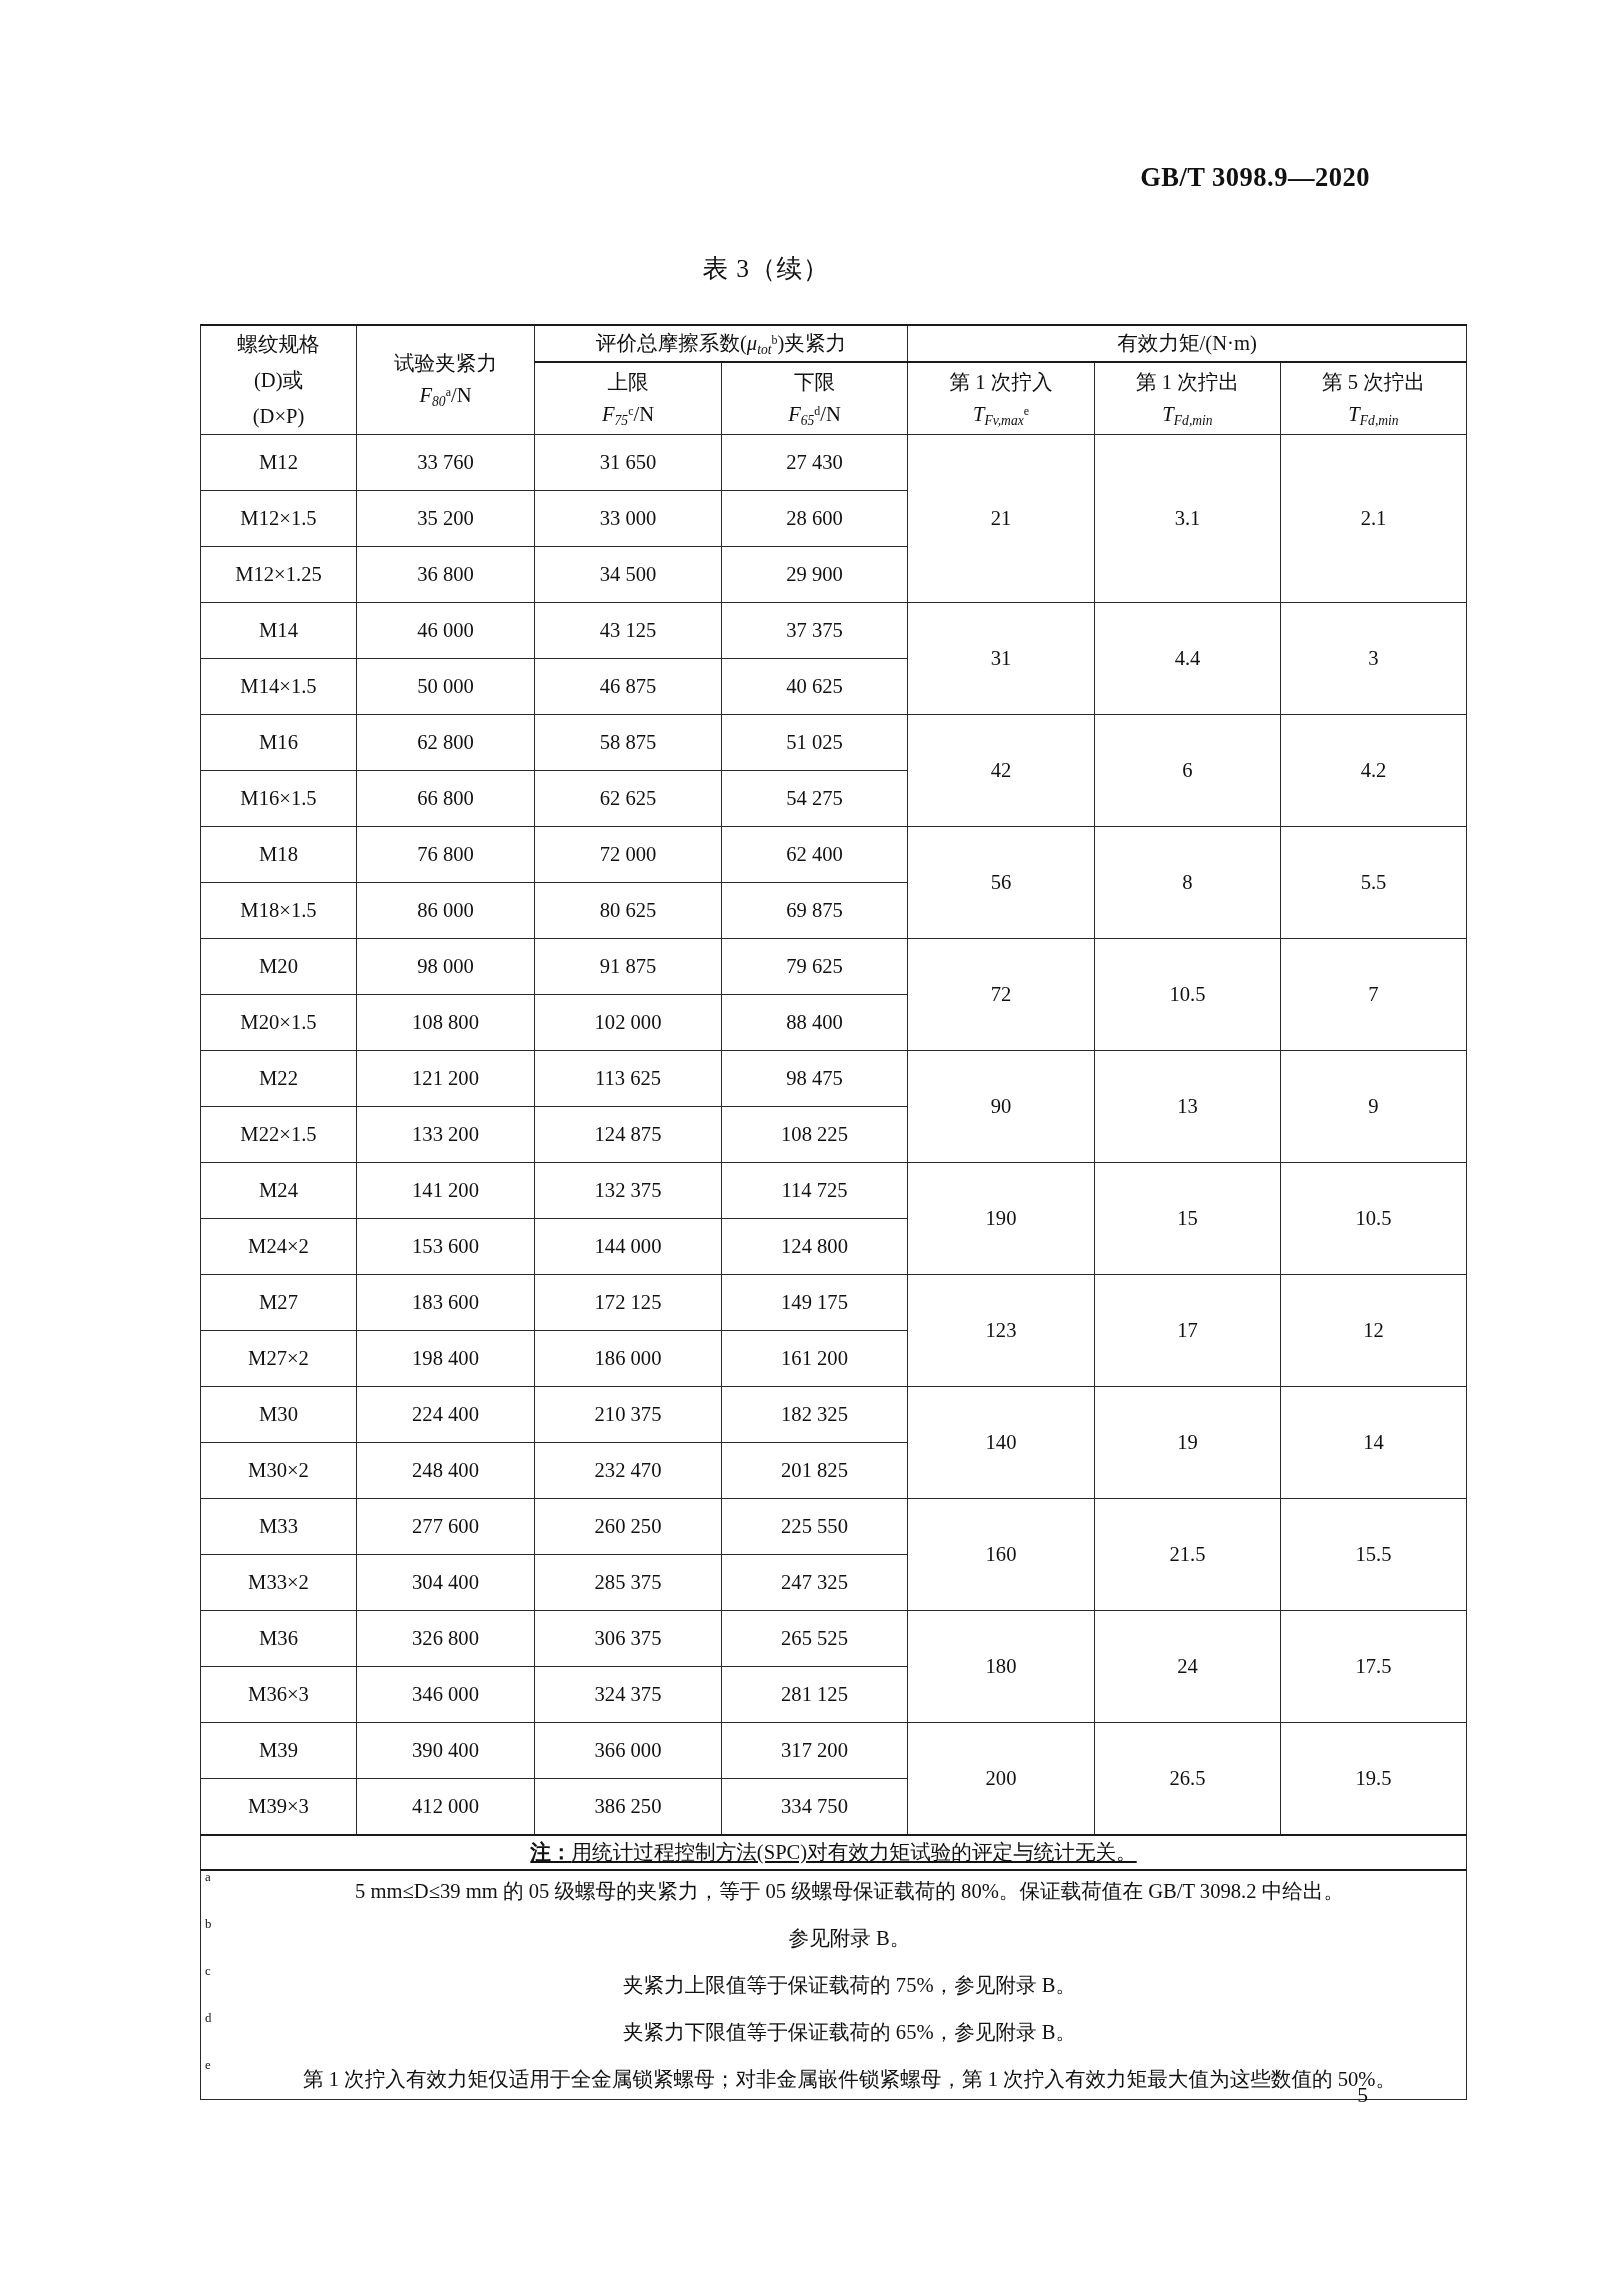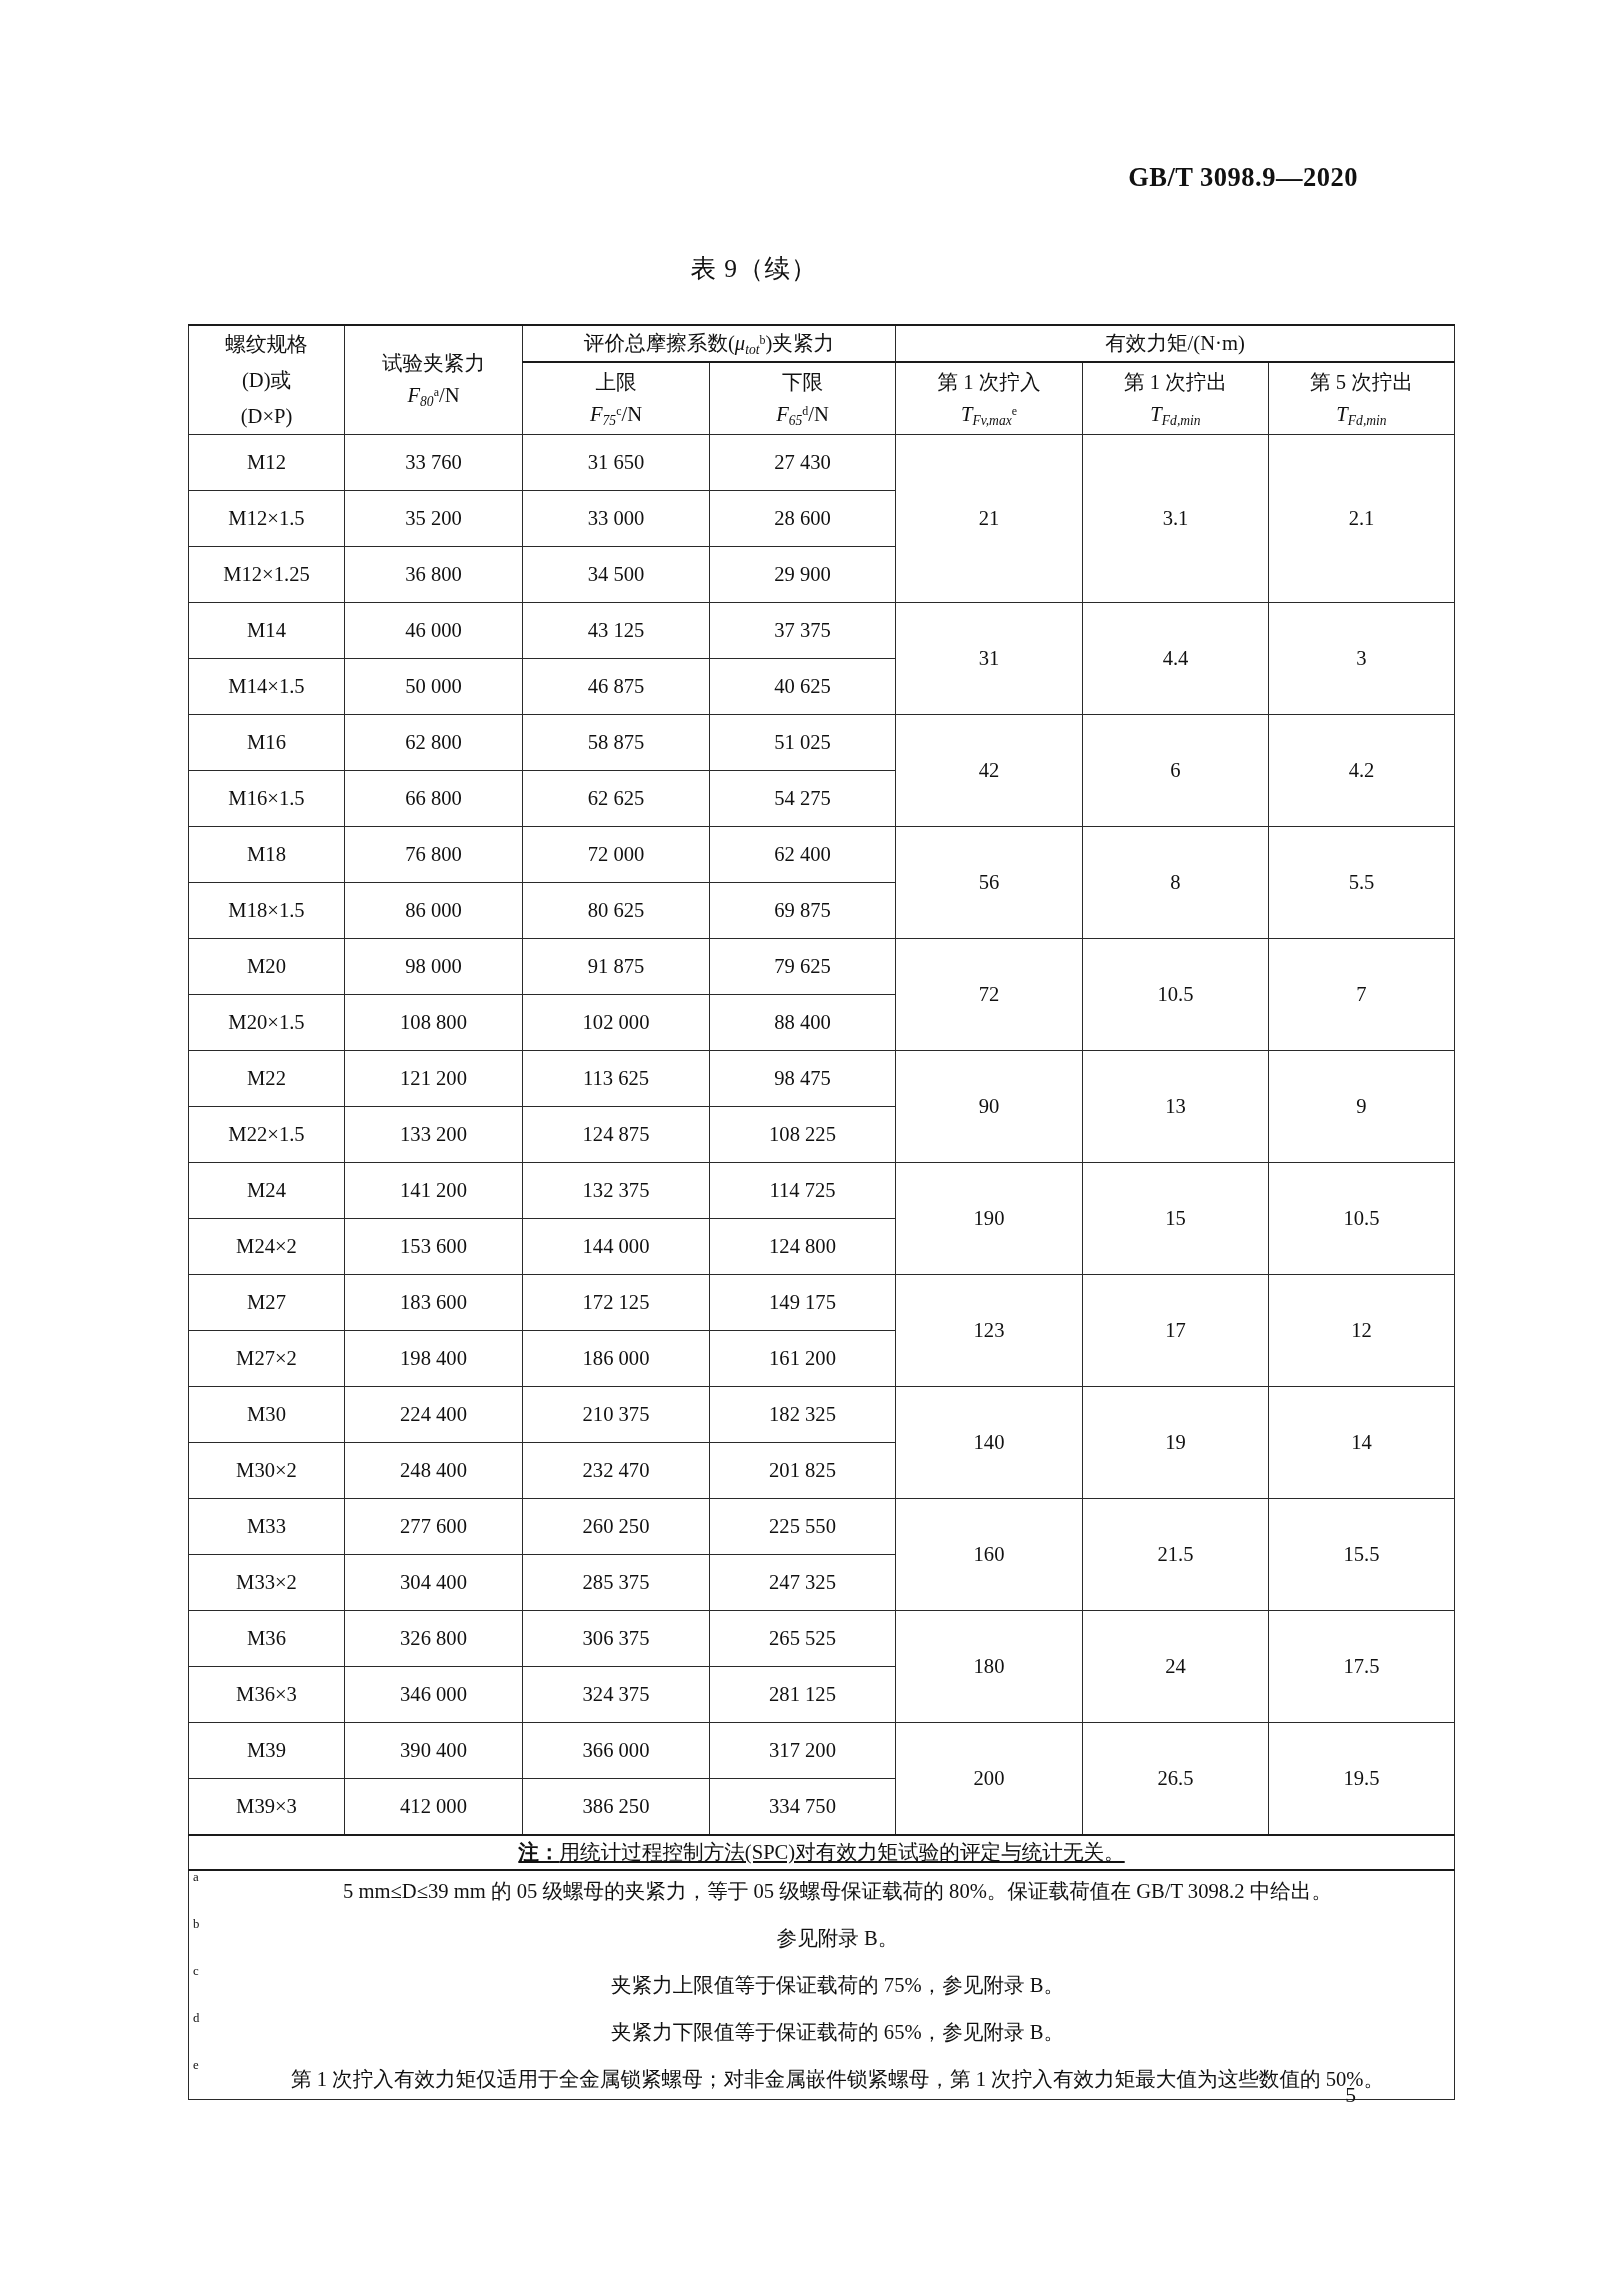--- a/index.html
+++ b/index.html
@@ -10,20 +10,21 @@
   body {
     font-family: "Liberation Serif", "DejaVu Serif", serif;
     color: #111111;
   }
   .page {
     position: relative;
     width: 1508px;
     height: 2295px;
     background: #ffffff;
     box-sizing: border-box;
+    margin-left: 12px;
   }
 
   
   .page-header {
     position: absolute;
     top: 162px;
     right: 150px;
     font-size: 26.5px;
     letter-spacing: 0.5px;
     font-weight: 700;
@@ -116,21 +117,21 @@
     font-size: 21.6px;
   }
 </style>
 </head>
 <body>
 
 <div class="page">
 
   <div class="page-header">GB/T 3098.9—2020</div>
 
-  <div class="table-title">表 9（续）</div>
+  <div class="table-title">表 3（续）</div>
 
   <div class="table-wrap">
     <table class="main">
       <colgroup>
         <col class="c1">
           <col class="c2">
           <col class="c3">
           <col class="c4">
         <col class="c5">
           <col class="c6">

